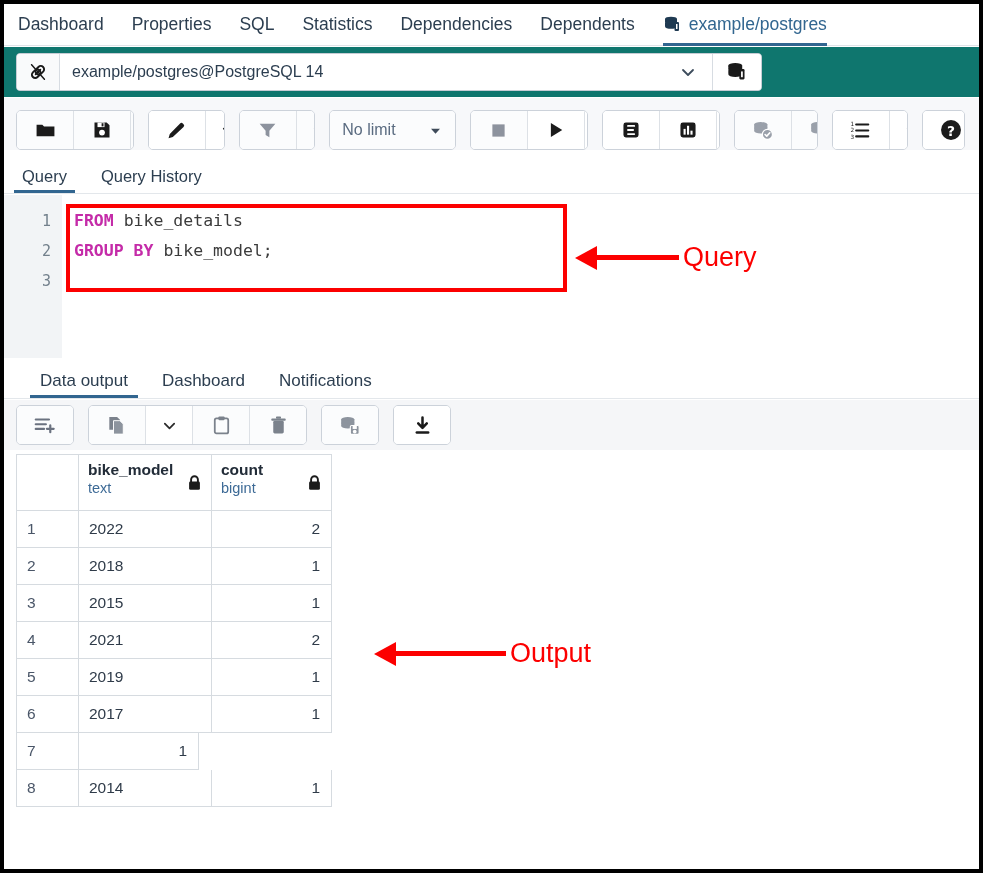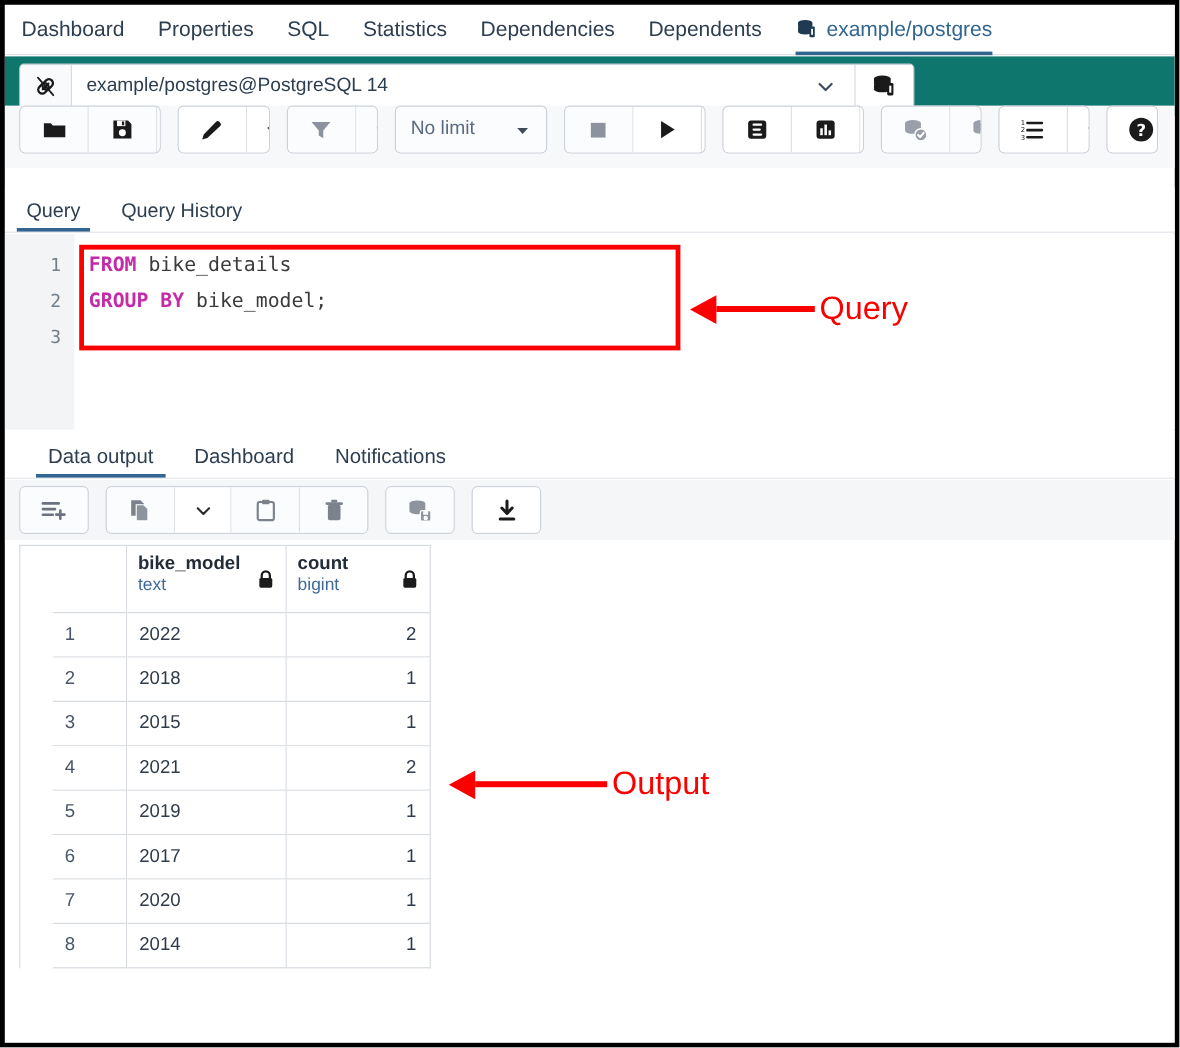--- a/index.html
+++ b/index.html
@@ -93,24 +93,24 @@
   .conn-right-btn {
     width: 48px; height: 36px;
     display: flex; align-items: center; justify-content: center;
     background: #ffffff;
     border-left: 1px solid #d7dce2;
     cursor: pointer;
   }
 
   
   .toolbar {
-    position: absolute; left: 0; top: 84px;
+    position: absolute; left: 0; top: 94px;
     width: 975px; height: 52px;
     background: #f7f8fa;
-    display: flex; align-items: flex-start;
+    display: flex; align-items: flex-end;
     padding-left: 12px;
     box-sizing: border-box;
   }
   .tb-group {
     display: flex; align-items: stretch;
     height: 38px;
     border: 1px solid #ccd2da;
     border-radius: 5px;
     overflow: hidden;
     margin-right: 14px;
@@ -255,21 +255,20 @@
     display: flex; align-items: center;
     padding-left: 12px;
     box-sizing: border-box;
   }
 
   
   .grid {
     position: absolute; left: 12px; top: 450px;
     border-top: 1px solid #d6dbe0;
     border-left: 1px solid #d6dbe0;
-    padding-left: 27px;
   }
   .grid-row { display: flex; }
   .gh {
     border-right: 1px solid #d6dbe0;
     border-bottom: 1px solid #d6dbe0;
     box-sizing: border-box;
     background: #ffffff;
     height: 56px;
     position: relative;
   }
@@ -721,21 +720,20 @@
       <div class="gc c1">2019</div>
       <div class="gc c2">1</div>
     </div>
     <div class="grid-row">
       <div class="gc c0">6</div>
       <div class="gc c1">2017</div>
       <div class="gc c2">1</div>
     </div>
     <div class="grid-row">
       <div class="gc c0">7</div>
-      <div class="gc c1">2020</div>
       <div class="gc c2">1</div>
     </div>
     <div class="grid-row">
       <div class="gc c0">8</div>
       <div class="gc c1">2014</div>
       <div class="gc c2">1</div>
     </div>
   </div>
 
   <div class="ann-arrow" style="left:370px; top:634px;">

